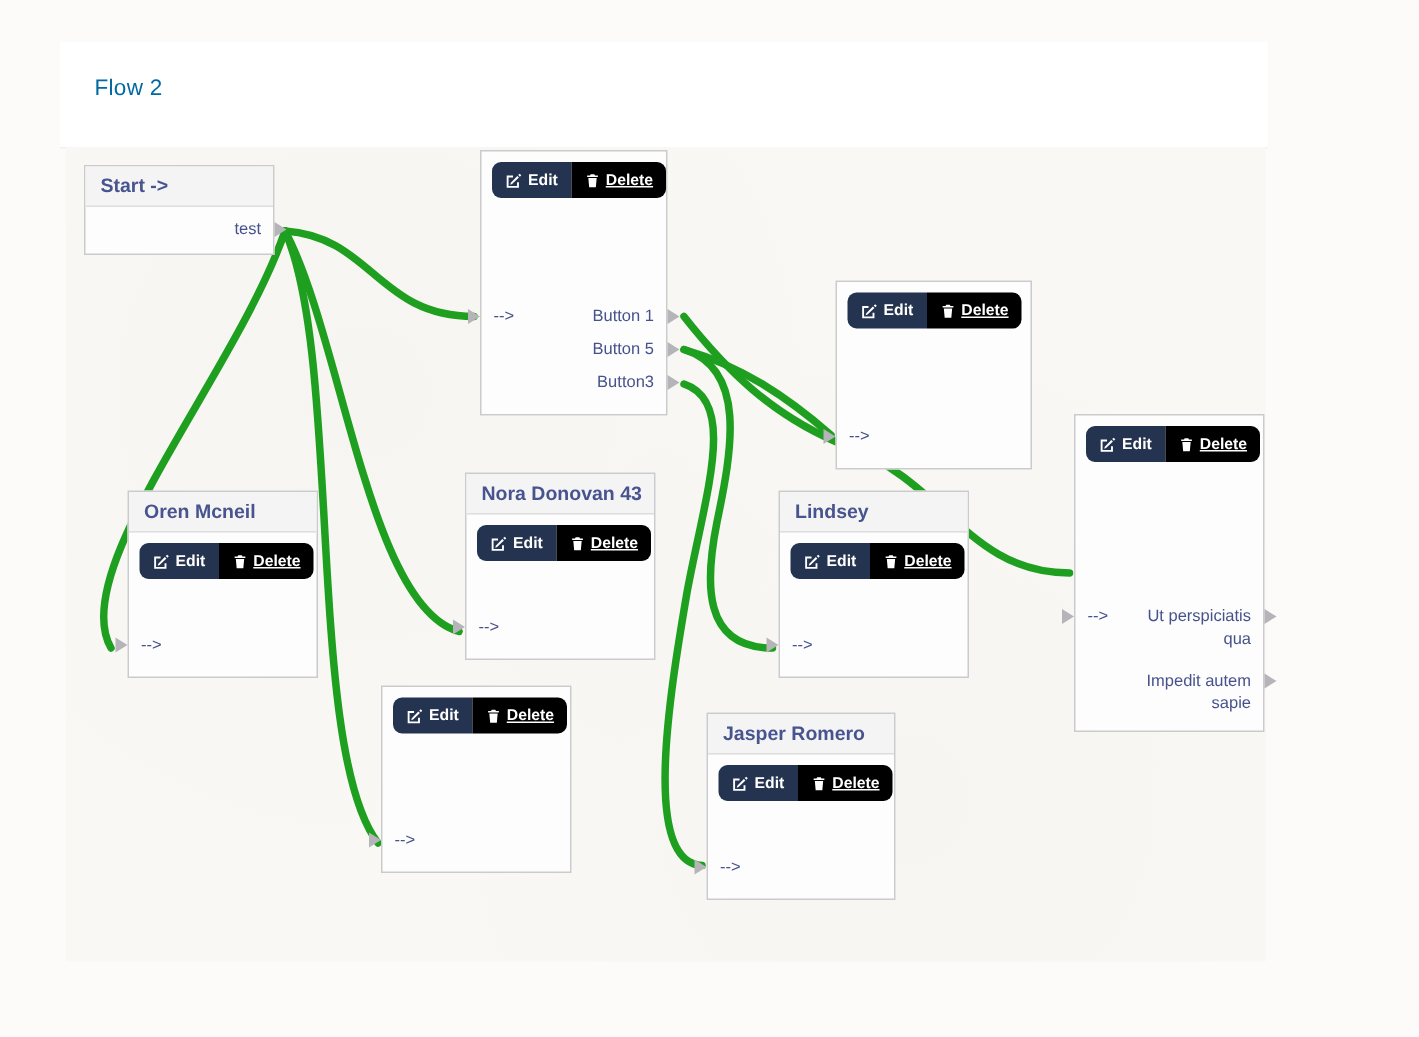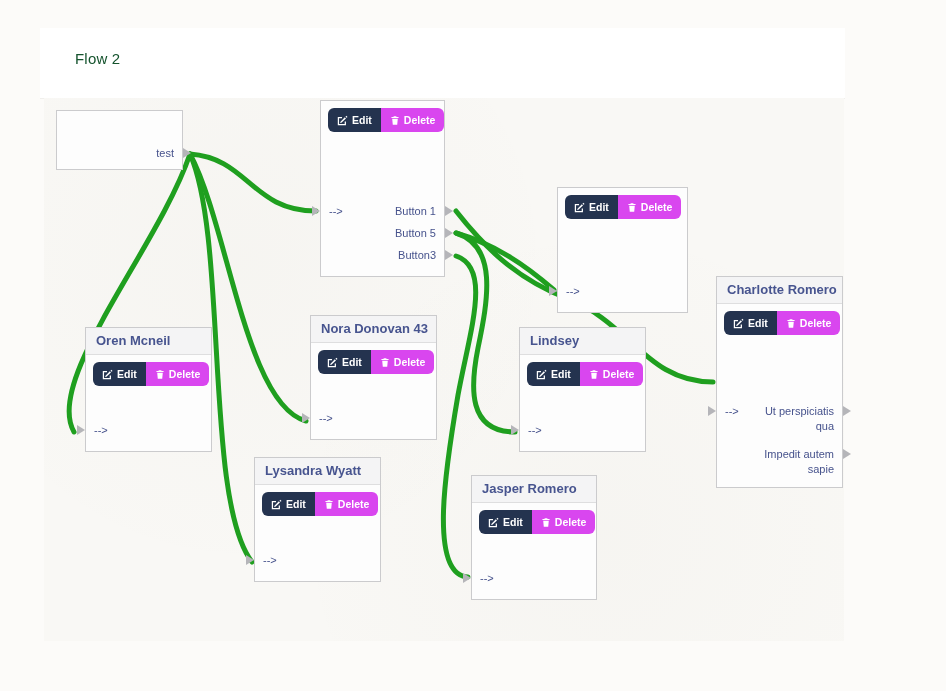--- a/index.html
+++ b/index.html
@@ -6,22 +6,22 @@
   body{
     width:946px;height:691px;position:relative;overflow:hidden;
     background:#fcfbf9;
     font-family:"Liberation Sans", sans-serif;
   }
   .topbar{
     position:absolute;left:40px;top:28px;width:805px;height:70px;
     background:#ffffff;border-bottom:1px solid #f0efec;
   }
   .page-title{
-    position:absolute;left:35px;top:0;height:70px;line-height:62px;
-    font-size:15px;color:#14532d;letter-spacing:.2px;
+    position:absolute;left:23px;top:0;height:70px;line-height:62px;
+    font-size:15px;color:#0369a1;letter-spacing:.2px;
   }
   .canvas{
     position:absolute;left:44px;top:98px;width:800px;height:543px;
     background:
       radial-gradient(circle at 25% 30%, rgba(120,110,80,0.025), transparent 45%),
       radial-gradient(circle at 70% 80%, rgba(120,110,80,0.025), transparent 45%),
       #f9f8f5;
   }
   svg.wires{position:absolute;left:0;top:0;z-index:1;pointer-events:none;}
   svg.wires path{fill:none;stroke:#1f9f1f;stroke-width:5;stroke-linecap:round;}
@@ -36,21 +36,21 @@
     font-size:13px;font-weight:600;color:#47548f;white-space:nowrap;overflow:hidden;
   }
   .btn-row{display:flex;margin:7px 7px 0;flex:0 0 auto;}
   .btn{
     height:17px;padding:12px 9px;border:none;cursor:pointer;
     display:inline-flex;align-items:center;gap:4px;
     font-family:"Liberation Sans", sans-serif;
     font-size:10.5px;font-weight:bold;color:#ffffff;text-align:center;
   }
   .btn-edit{background:#24334f;border-radius:6px 0 0 6px;}
-  .btn-del{background:#d946ef;border-radius:0 6px 6px 0;}
+  .btn-del{background:#000000;border-radius:0 6px 6px 0;text-decoration:underline;}
   .btn svg{display:block;}
   .rows{margin-top:auto;padding:0 8px 10px;display:flex;flex-direction:column;flex:0 0 auto;}
   .row{position:relative;height:22px;display:flex;align-items:center;
     font-size:11px;color:#46528c;}
   .row.wrap{height:auto;align-items:flex-start;}
   .row.gap{margin-top:13px;}
   .in-label{line-height:15px;}
   .out-label{margin-left:auto;text-align:right;line-height:15px;white-space:nowrap;}
   .out-label.wraptxt{width:72px;white-space:normal;}
   .ep{position:absolute;width:0;height:0;top:50%;margin-top:-5px;
@@ -75,20 +75,21 @@
     <path d="M190,154 C228,225 246,405 306,421" stroke="#1f9f1f"></path>
     <path d="M190,154 C228,240 204,500 252,562" stroke="#1f9f1f"></path>
     <path d="M456,211 C482,244 514,278 566,298 C630,322 646,382 713,382" stroke="#1f9f1f"></path>
     <path d="M456,233 C494,244 524,264 554,290" stroke="#1f9f1f"></path>
     <path d="M456,233 C498,246 488,300 478,348 C470,388 468,432 515,432" stroke="#1f9f1f"></path>
     <path d="M456,256 C492,268 470,330 458,395 C446,465 428,575 468,577" stroke="#1f9f1f"></path>
   </svg>
 
 <div id="nodes-layer">
     <div class="node node-start" style="left: 56px; top: 110px; width: 127px; height: 60px; z-index: 2;">
+      <div class="node-header">Start -&gt;</div>
       <div class="rows">
         <div class="row">
           <span class="out-label">test</span>
           <span class="ep ep-out"></span>
         </div>
       </div>
     </div>
     <div class="node node-flow2bot1" style="left: 320px; top: 100px; width: 125px; height: 177px; z-index: 2;">
       <div class="btn-row">
         <button class="btn btn-edit">
@@ -147,21 +148,20 @@
         </button>
       </div>
       <div class="rows">
         <div class="row">
           <span class="ep ep-in"></span>
           <span class="in-label">--&gt;</span>
         </div>
       </div>
     </div>
     <div class="node node-charlotte" style="left: 716px; top: 276px; width: 127px; height: 212px; z-index: 2;">
-      <div class="node-header">Charlotte Romero</div>
       <div class="btn-row">
         <button class="btn btn-edit">
           <span>
             <svg width="11" height="11" viewBox="0 0 14 14">
               <path fill="none" stroke="#fff" stroke-width="1.6" d="M10.6 8.2v4H1.8V3.4h4.6"></path>
               <path fill="#fff" d="M5.6 9.8L4 10.3l.5-1.7L10 3l1.4 1.3zM10.8 2.2L12 1l1.4 1.4-1.2 1.2z"></path>
             </svg>
           </span>
           <span>Edit</span>
         </button>
@@ -265,21 +265,20 @@
         </button>
       </div>
       <div class="rows">
         <div class="row">
           <span class="ep ep-in"></span>
           <span class="in-label">--&gt;</span>
         </div>
       </div>
     </div>
     <div class="node node-lysandra" style="left: 254px; top: 457px; width: 127px; height: 125px; z-index: 2;">
-      <div class="node-header">Lysandra Wyatt</div>
       <div class="btn-row">
         <button class="btn btn-edit">
           <span>
             <svg width="11" height="11" viewBox="0 0 14 14">
               <path fill="none" stroke="#fff" stroke-width="1.6" d="M10.6 8.2v4H1.8V3.4h4.6"></path>
               <path fill="#fff" d="M5.6 9.8L4 10.3l.5-1.7L10 3l1.4 1.3zM10.8 2.2L12 1l1.4 1.4-1.2 1.2z"></path>
             </svg>
           </span>
           <span>Edit</span>
         </button>

